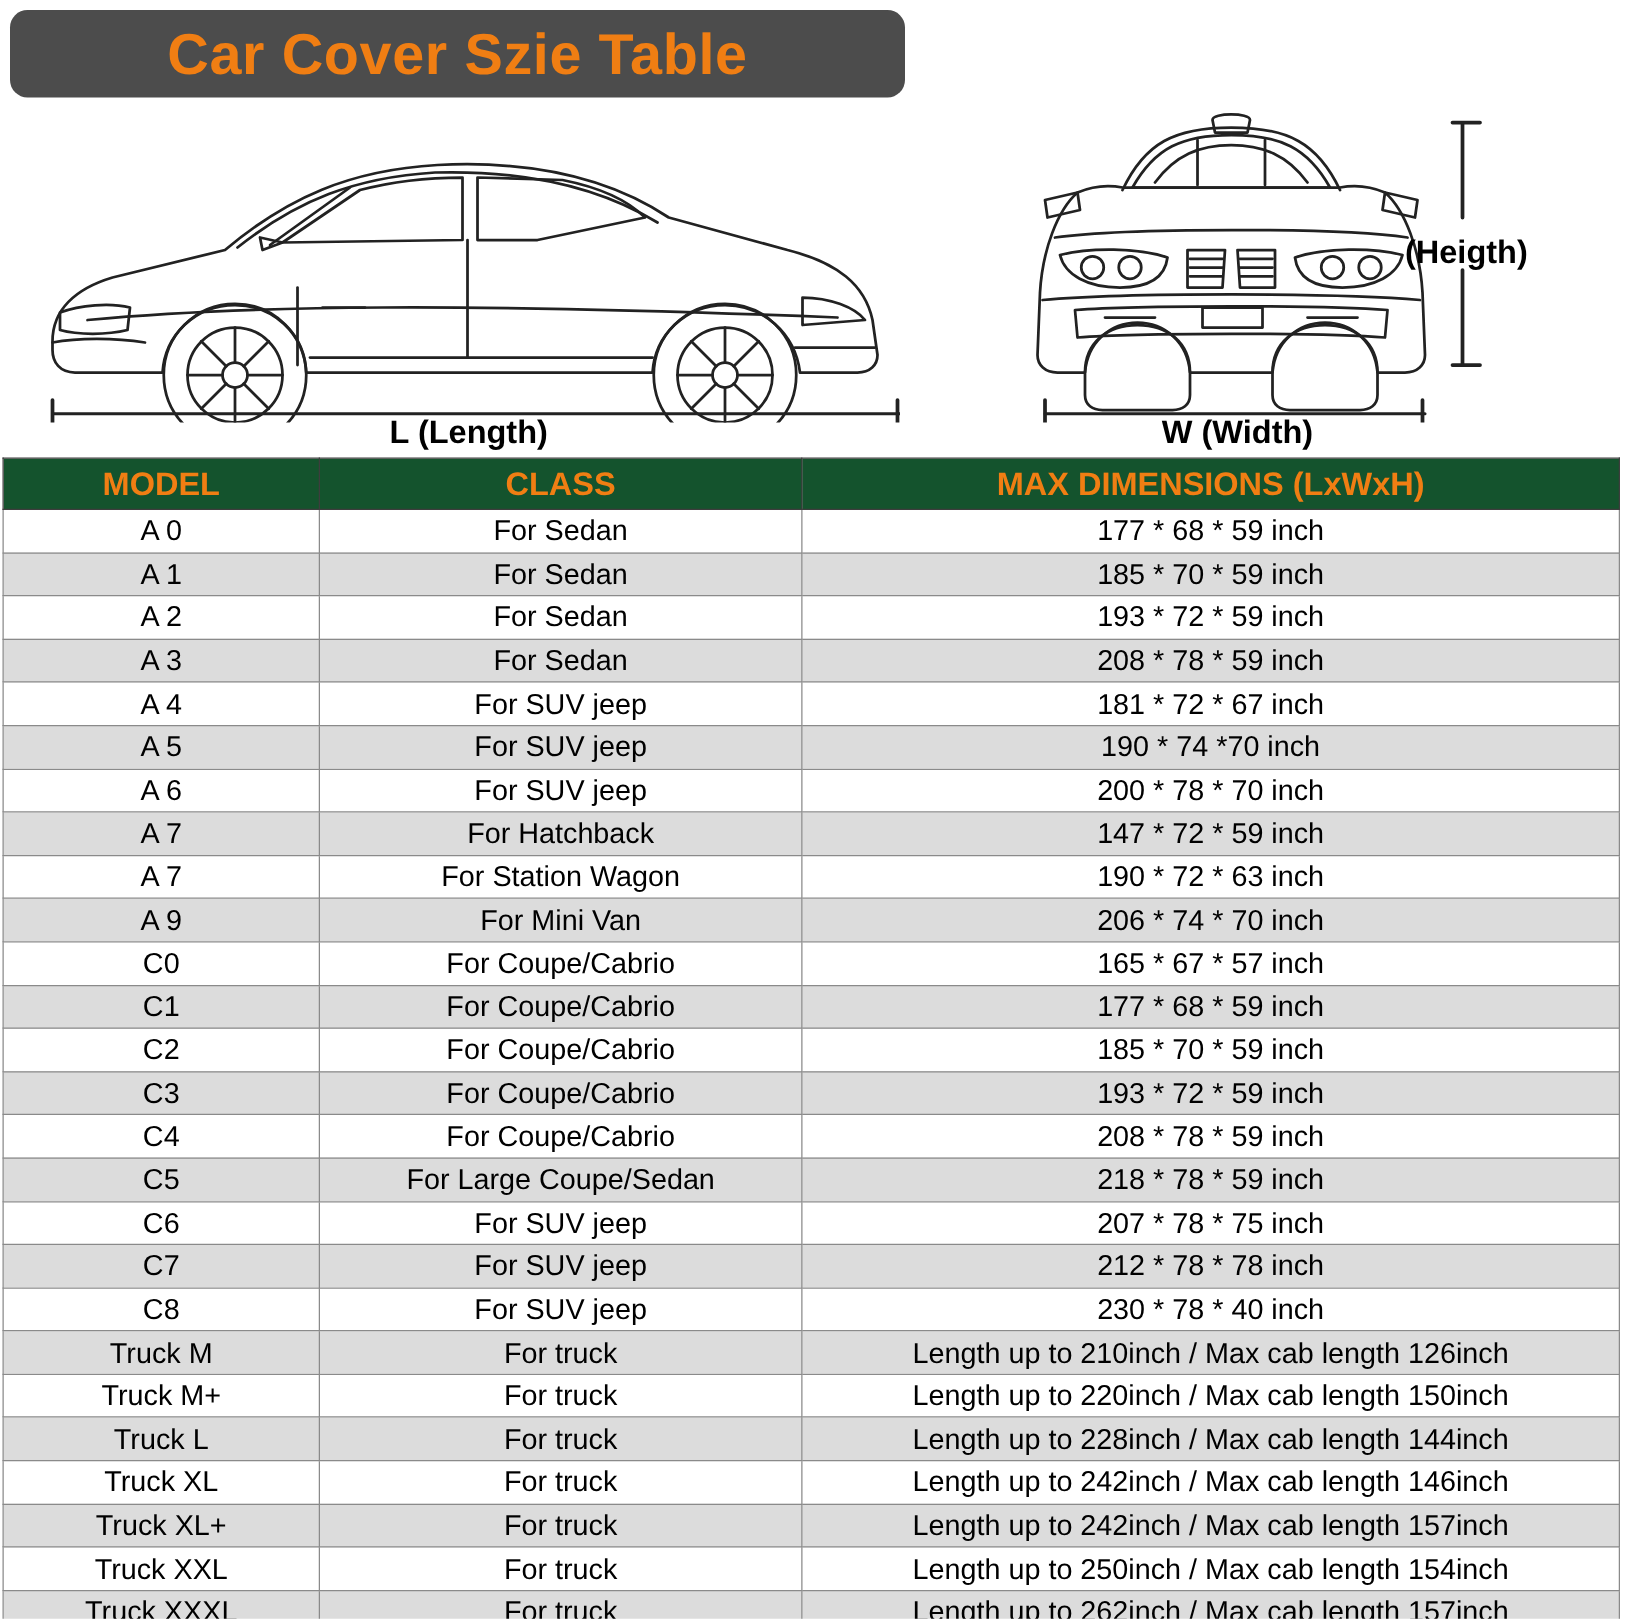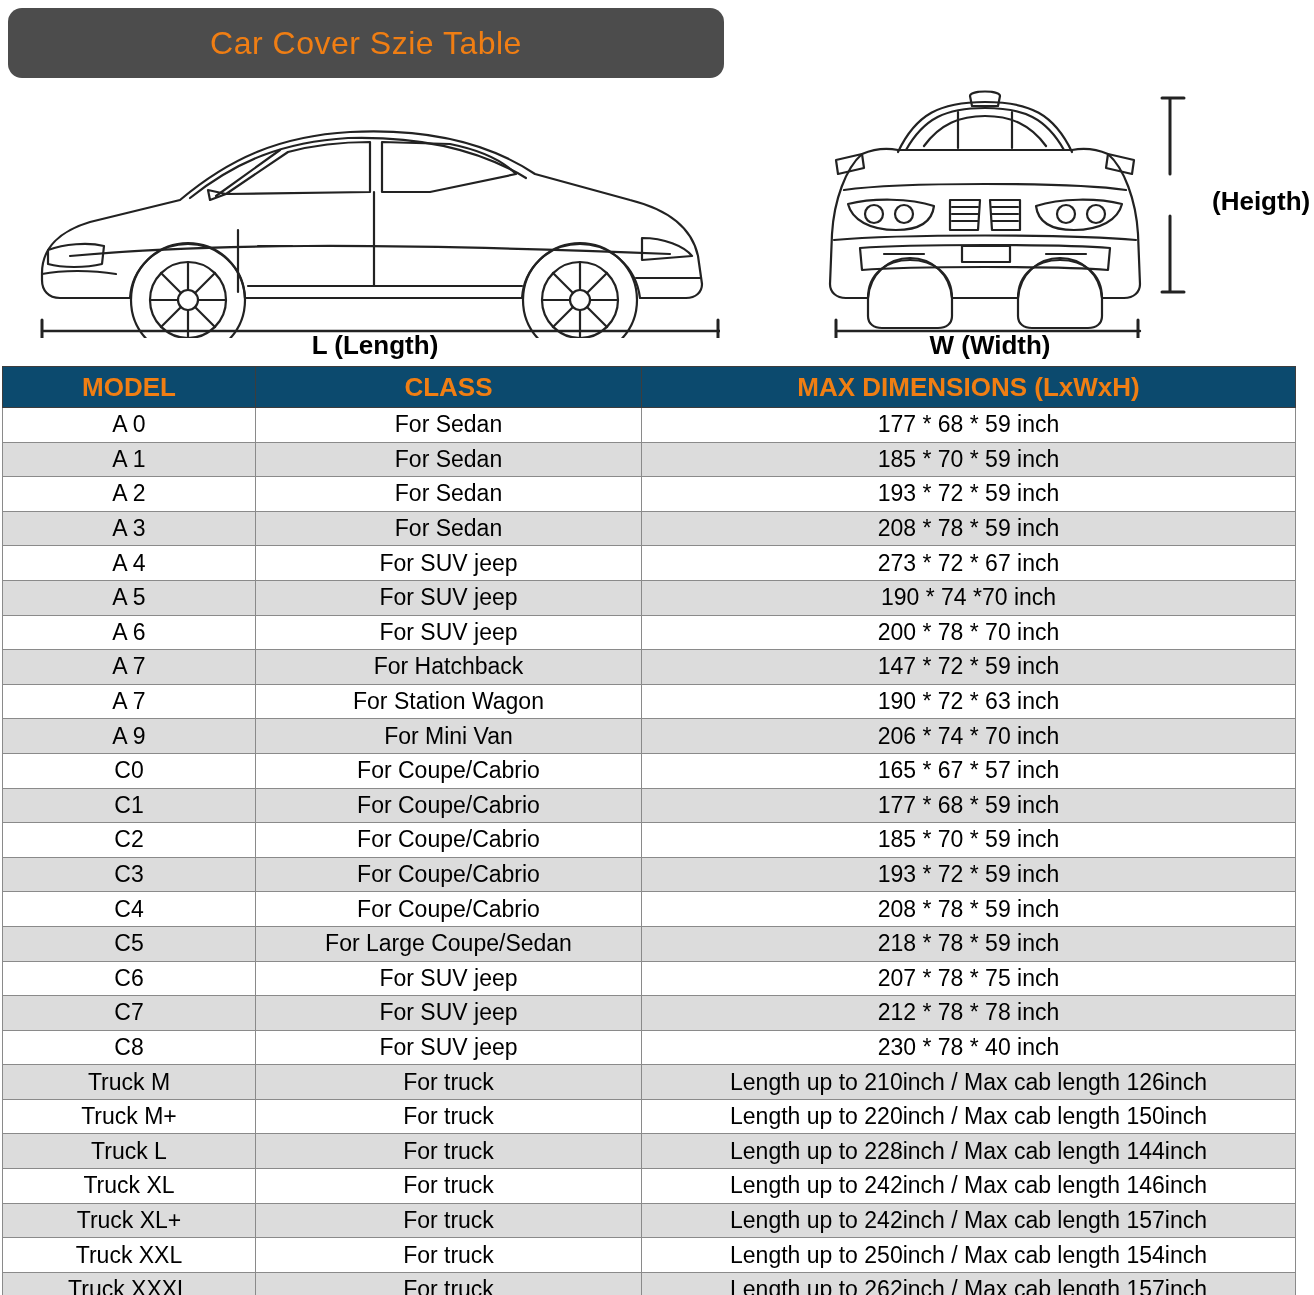--- a/index.html
+++ b/index.html
@@ -24,22 +24,22 @@
     width: 716px;
     height: 70px;
     background: #4c4c4c;
     border-radius: 14px;
     display: flex;
     align-items: center;
     justify-content: center;
   }
   .title-text {
     color: #f07e13;
-    font-size: 32px;
-    font-weight: normal;
+    font-size: 46px;
+    font-weight: bold;
     letter-spacing: 0.5px;
     line-height: 1;
   }
 
   
   .illustration {
     position: absolute;
     left: 0;
     top: 78px;
     width: 1314px;
@@ -72,21 +72,21 @@
     position: absolute;
     left: 830px;
     top: 252px;
     width: 320px;
     text-align: center;
     font-size: 26px;
     font-weight: bold;
   }
   .hei-label {
     position: absolute;
-    left: 1212px;
+    left: 1124px;
     top: 108px;
     font-size: 26px;
     font-weight: bold;
   }
 
   
   .size-table {
     position: absolute;
     left: 2px;
     top: 366px;
@@ -97,21 +97,21 @@
   .size-table th, .size-table td {
     border: 1px solid #8a8a8a;
     height: 33.6px;
     padding: 0;
     text-align: center;
     font-size: 23px;
     line-height: 1;
     white-space: nowrap;
   }
   .size-table thead th {
-    background: #0c4a6e;
+    background: #14532d;
     color: #f07e13;
     font-size: 26px;
     font-weight: bold;
     height: 40px;
     border: 1px solid #3d3d3d;
   }
   .col-model { width: 252px; }
   .col-class { width: 385px; }
   .col-dims  { width: 653px; }
 
@@ -252,21 +252,21 @@
         <td>193 * 72 * 59 inch</td>
       </tr>
       <tr>
         <td>A 3</td>
         <td>For Sedan</td>
         <td>208 * 78 * 59 inch</td>
       </tr>
       <tr>
         <td>A 4</td>
         <td>For SUV jeep</td>
-        <td>273 * 72 * 67 inch</td>
+        <td>181 * 72 * 67 inch</td>
       </tr>
       <tr>
         <td>A 5</td>
         <td>For SUV jeep</td>
         <td>190 * 74  *70 inch</td>
       </tr>
       <tr>
         <td>A 6</td>
         <td>For SUV jeep</td>
         <td>200 * 78 * 70 inch</td>

